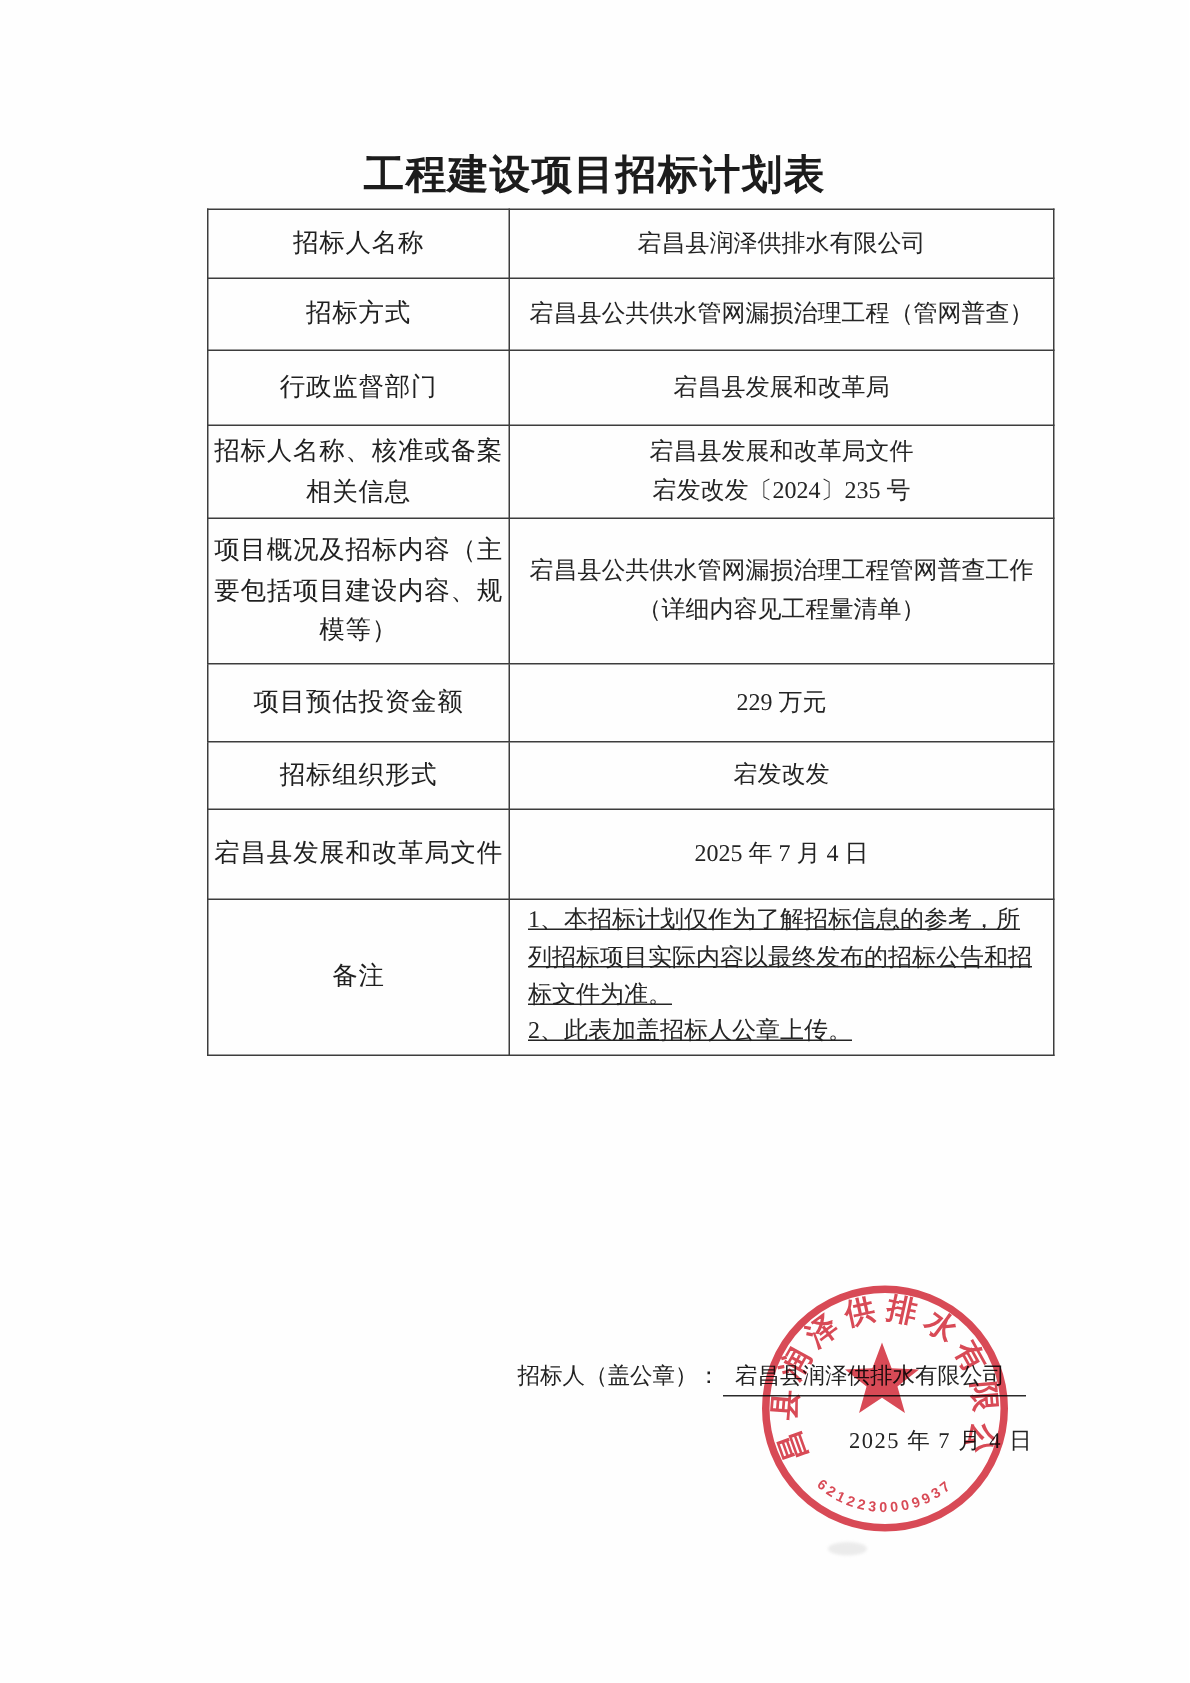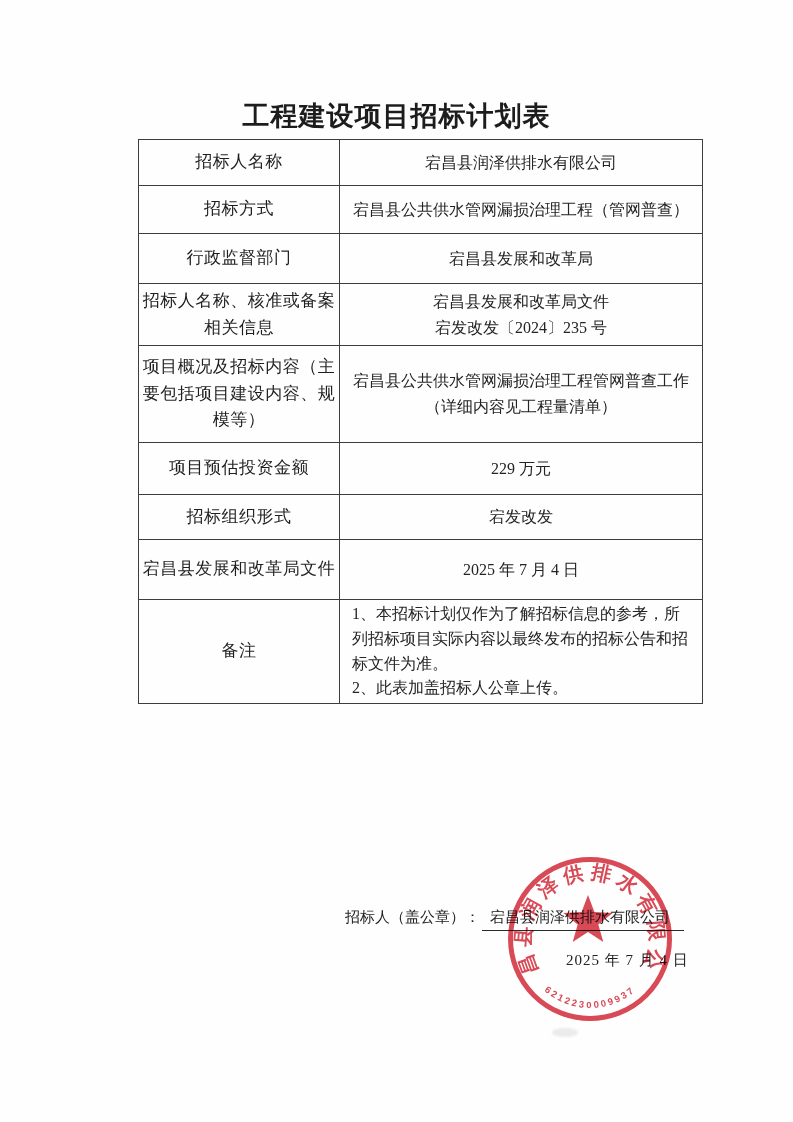--- a/index.html
+++ b/index.html
@@ -22,21 +22,21 @@
     overflow:hidden;
   }
   td.lbl {
     width:194px; text-align:center; font-size:17px; color:#1f1f1f;
     padding:2px 3px; line-height:1.55; letter-spacing:0.5px;
   }
   td.val {
     text-align:center; font-size:16px; color:#242424;
     padding:2px 12px; line-height:1.6; white-space:pre-line;
   }
-  td.val.left { text-align:left; line-height:1.55; }
+  td.val.left { text-align:left; line-height:1.55;text-decoration:underline; }
   .sig-line {
     position:absolute; left:345px; top:908px; font-size:15px; color:#222;
     white-space:nowrap;
   }
   .sig-name {
     display:inline-block; border-bottom:1.5px solid #2a2a2a;
     padding:0 14px 3px 8px; margin-left:2px;
   }
   .sig-date {
     position:absolute; left:566px; top:951px; font-size:15px; color:#222;

